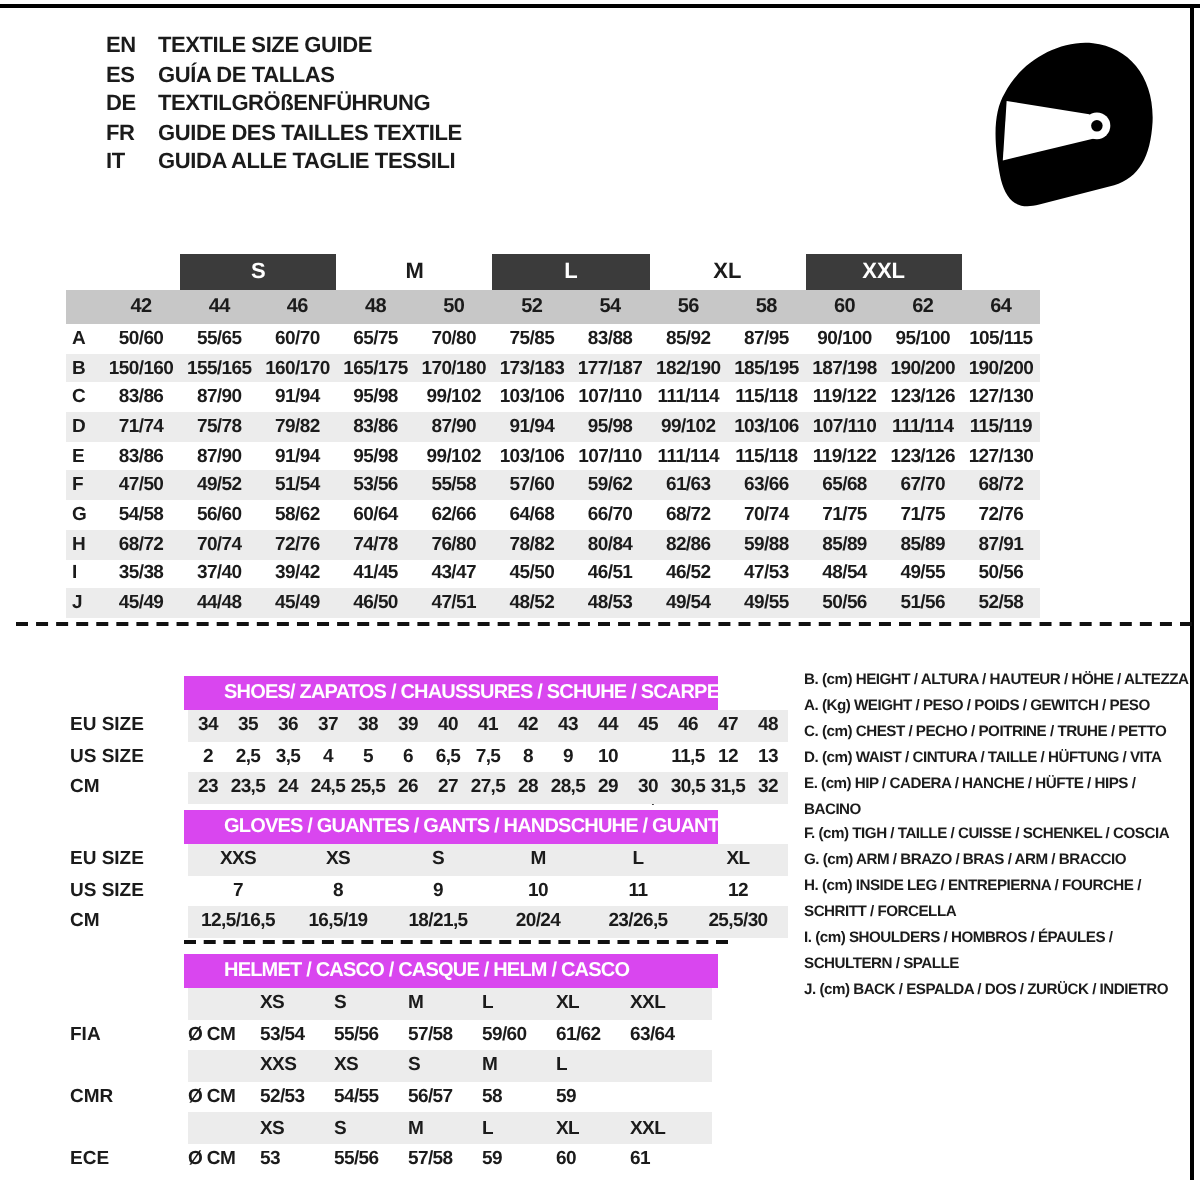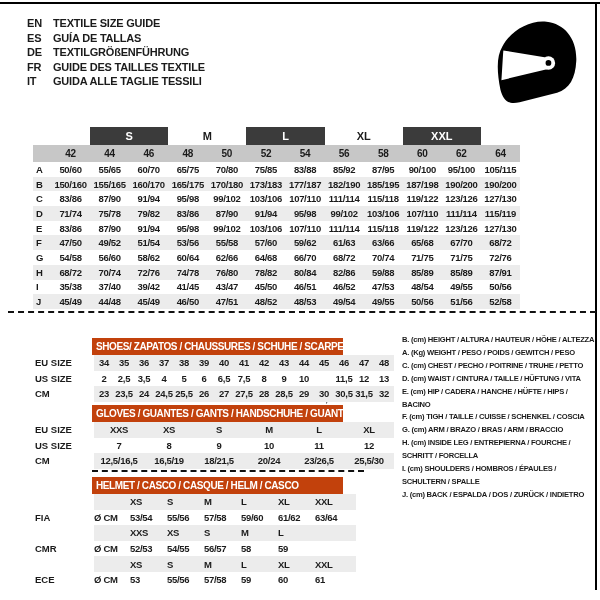--- a/index.html
+++ b/index.html
@@ -2,21 +2,21 @@
 <html><head>
 <meta charset="utf-8">
 <style>
   html,body{margin:0;padding:0;background:#fff}
   .page{position:relative;width:600px;height:600px;background:#fff;overflow:hidden;
         font-family:"Liberation Sans",sans-serif;font-weight:700;color:#1b1b1b}
   .top-line{position:absolute;left:0;top:2px;width:600px;height:2px;background:#000}
   .right-line{position:absolute;left:595px;top:2px;width:2px;height:588px;background:#000}
 
   
-  .langs{position:absolute;left:27px;top:16px}
+  .langs{position:absolute;left:53px;top:16px}
   .lang-row{display:flex;height:14.5px;align-items:center;font-size:11px;letter-spacing:-0.2px}
   .lang-code{width:26px}
 
   .helmet-svg{position:absolute;left:487px;top:13px;width:96px;height:96px}
 
   
   .textile{position:absolute;left:33px;top:127px;width:487px;font-size:9.5px;letter-spacing:-0.3px}
   .grid{display:grid;grid-template-columns:18px repeat(12,1fr)}
   .tx-groups{display:grid;grid-template-columns:18px repeat(12,1fr);height:18px}
   .tx-group{display:flex;align-items:center;justify-content:center;font-size:11px;letter-spacing:0}
@@ -29,22 +29,22 @@
   .tx-row.alt{background:#ececec}
 
   
   .divider{position:absolute;border-top:2px dashed #111}
   .d1{left:8px;top:311px;width:588px}
   .d2{left:92px;top:470px;width:272px}
 
   
   .sec{position:absolute;left:33px}
   .shoes{top:338px}.gloves{top:405px}.helmetT{top:477px}
-  .bar{margin-left:59px;width:247px;height:17px;background:#c2410c;color:#fff;
-       font-size:10px;letter-spacing:-0.4px;display:flex;align-items:center;padding-left:4px;white-space:nowrap}
+  .bar{margin-left:59px;width:247px;height:17px;background:#d946ef;color:#fff;
+       font-size:10px;letter-spacing:-0.4px;display:flex;align-items:center;padding-left:20px;white-space:nowrap}
   .trow{display:flex;height:15.5px;font-size:9.5px;letter-spacing:-0.3px}
   .helmetT .trow{height:15.6px}
   .lbl{width:59px;display:flex;align-items:center;padding-left:2px;letter-spacing:0}
   .cells{display:flex}
   .cells.gray{background:#ececec}
   .cell{display:flex;align-items:center;justify-content:center;white-space:nowrap}
   .hcells{display:flex;width:262px}
   .hcells.gray{background:#ececec}
   .hunit{width:36px;display:flex;align-items:center;white-space:nowrap}
   .hcell{width:37px;display:flex;align-items:center;white-space:nowrap}

